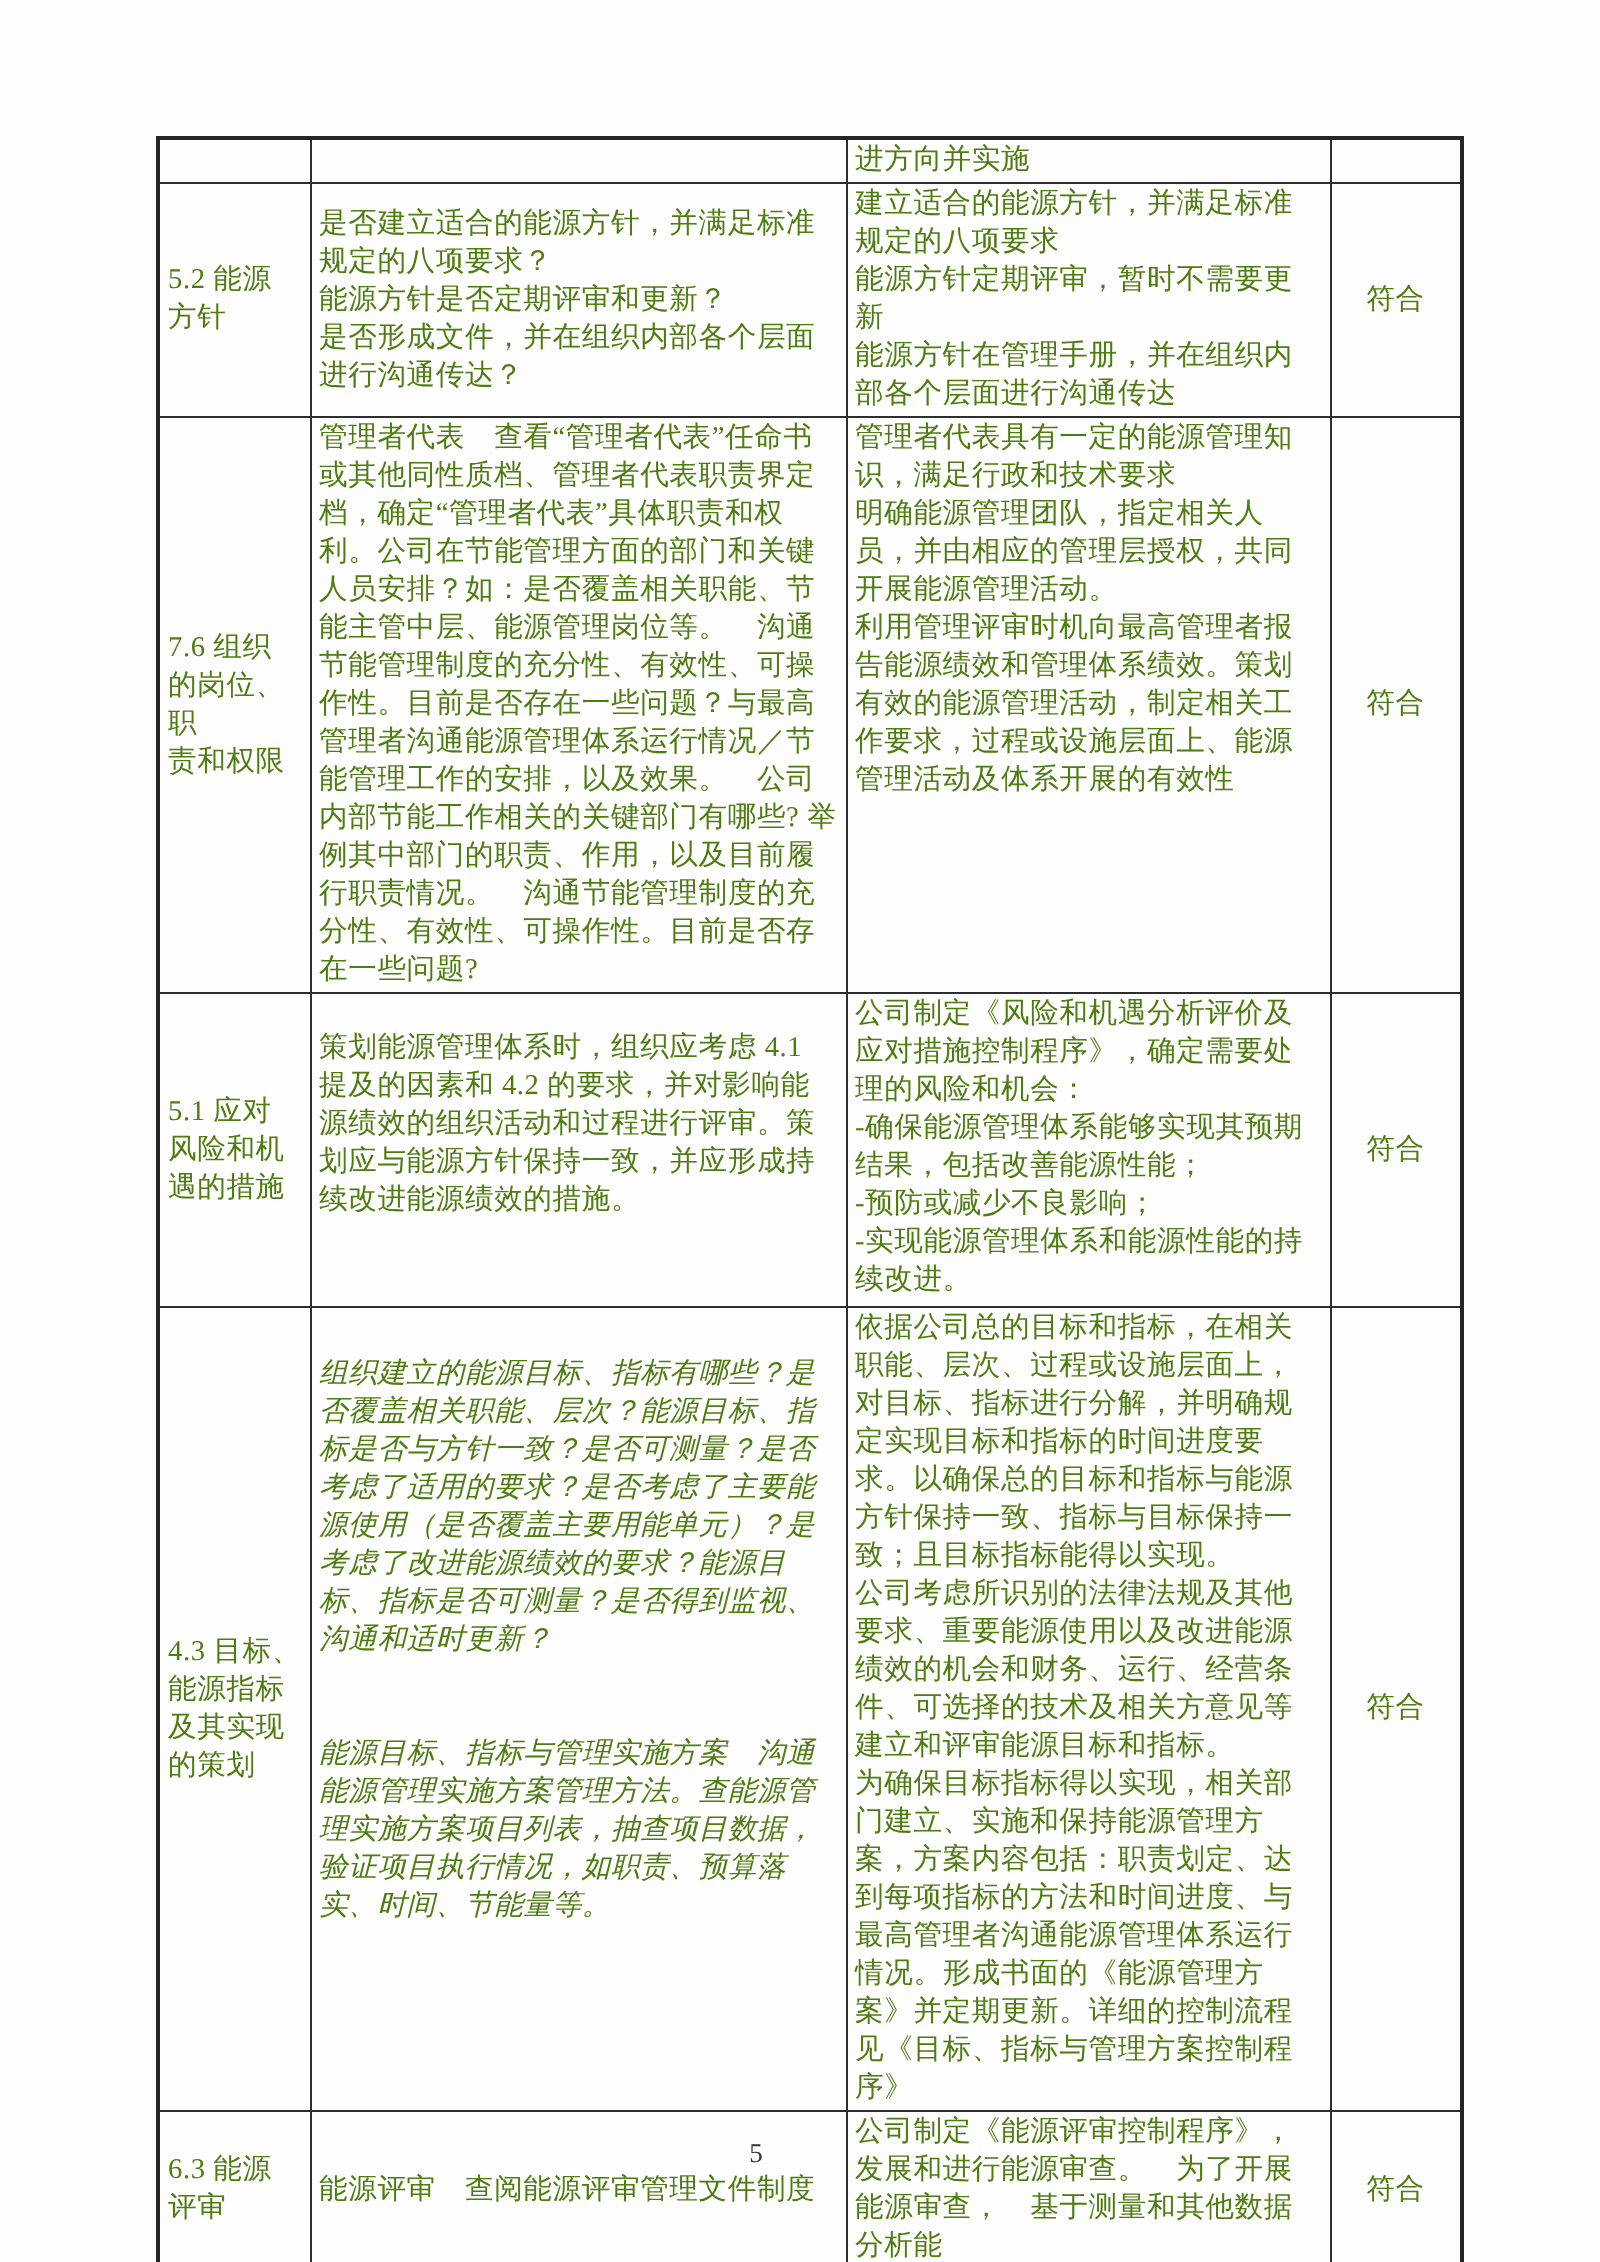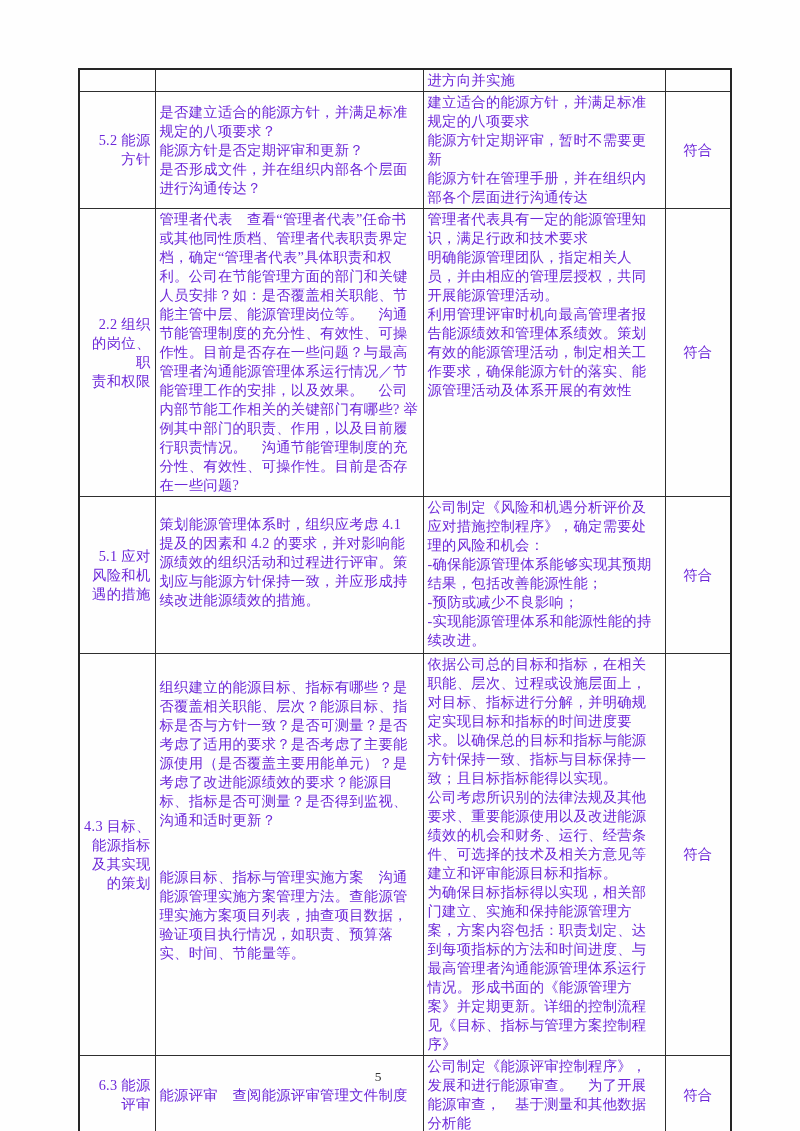--- a/index.html
+++ b/index.html
@@ -19,33 +19,33 @@
     width: 652px;
     border-collapse: collapse;
     table-layout: fixed;
     border: 2px solid #262626;
   }
   table.audit td {
     border: 1px solid #2e2e2e;
     font-size: 14.3px;
     letter-spacing: 0.3px;
     line-height: 19px;
-    color: #6d28d9;
+    color: #4d7c0f;
     white-space: pre-line;
     padding: 1px 4px;
     overflow: hidden;
   }
   td.sec {
-    text-align: right;
+    text-align: left;
     vertical-align: middle;
     padding: 1px 2px;
   }
   td.q { vertical-align: middle; }
   td.q.pt-md { vertical-align: top; padding-top: 18px; margin-left: 40px; }
-  td.q.pt-lg { vertical-align: top; padding-top: 24px; }
+  td.q.pt-lg { vertical-align: top; padding-top: 24px; font-style: italic; }
   td.f { vertical-align: top; }
   td.v {
     text-align: center;
     vertical-align: middle;
   }
   tr.h0 { height: 22px; }
   tr.h1 { height: 95px; }
   tr.h2 { height: 288px; }
   tr.h3 { height: 157px; }
   tr.h4 { height: 383px; }
@@ -84,27 +84,27 @@
 方针</td>
         <td class="q">是否建立适合的能源方针，并满足标准规定的八项要求？
 能源方针是否定期评审和更新？
 是否形成文件，并在组织内部各个层面进行沟通传达？</td>
         <td class="f">建立适合的能源方针，并满足标准规定的八项要求
 能源方针定期评审，暂时不需要更新
 能源方针在管理手册，并在组织内部各个层面进行沟通传达</td>
         <td class="v">符合</td>
       </tr>
       <tr class="h2">
-        <td class="sec">2.2 组织
+        <td class="sec">7.6 组织
 的岗位、职
 责和权限</td>
         <td class="q">管理者代表　查看“管理者代表”任命书或其他同性质档、管理者代表职责界定档，确定“管理者代表”具体职责和权利。公司在节能管理方面的部门和关键人员安排？如：是否覆盖相关职能、节能主管中层、能源管理岗位等。　沟通节能管理制度的充分性、有效性、可操作性。目前是否存在一些问题？与最高管理者沟通能源管理体系运行情况／节能管理工作的安排，以及效果。　公司内部节能工作相关的关键部门有哪些? 举例其中部门的职责、作用，以及目前履行职责情况。　沟通节能管理制度的充分性、有效性、可操作性。目前是否存在一些问题?</td>
         <td class="f">管理者代表具有一定的能源管理知识，满足行政和技术要求
 明确能源管理团队，指定相关人员，并由相应的管理层授权，共同开展能源管理活动。
-利用管理评审时机向最高管理者报告能源绩效和管理体系绩效。策划有效的能源管理活动，制定相关工作要求，确保能源方针的落实、能源管理活动及体系开展的有效性</td>
+利用管理评审时机向最高管理者报告能源绩效和管理体系绩效。策划有效的能源管理活动，制定相关工作要求，过程或设施层面上、能源管理活动及体系开展的有效性</td>
         <td class="v">符合</td>
       </tr>
       <tr class="h3">
         <td class="sec">5.1 应对
 风险和机
 遇的措施</td>
         <td class="q pt-md">策划能源管理体系时，组织应考虑 4.1 提及的因素和 4.2 的要求，并对影响能源绩效的组织活动和过程进行评审。策划应与能源方针保持一致，并应形成持续改进能源绩效的措施。</td>
         <td class="f">公司制定《风险和机遇分析评价及应对措施控制程序》，确定需要处理的风险和机会：
 -确保能源管理体系能够实现其预期结果，包括改善能源性能；
 -预防或减少不良影响；

